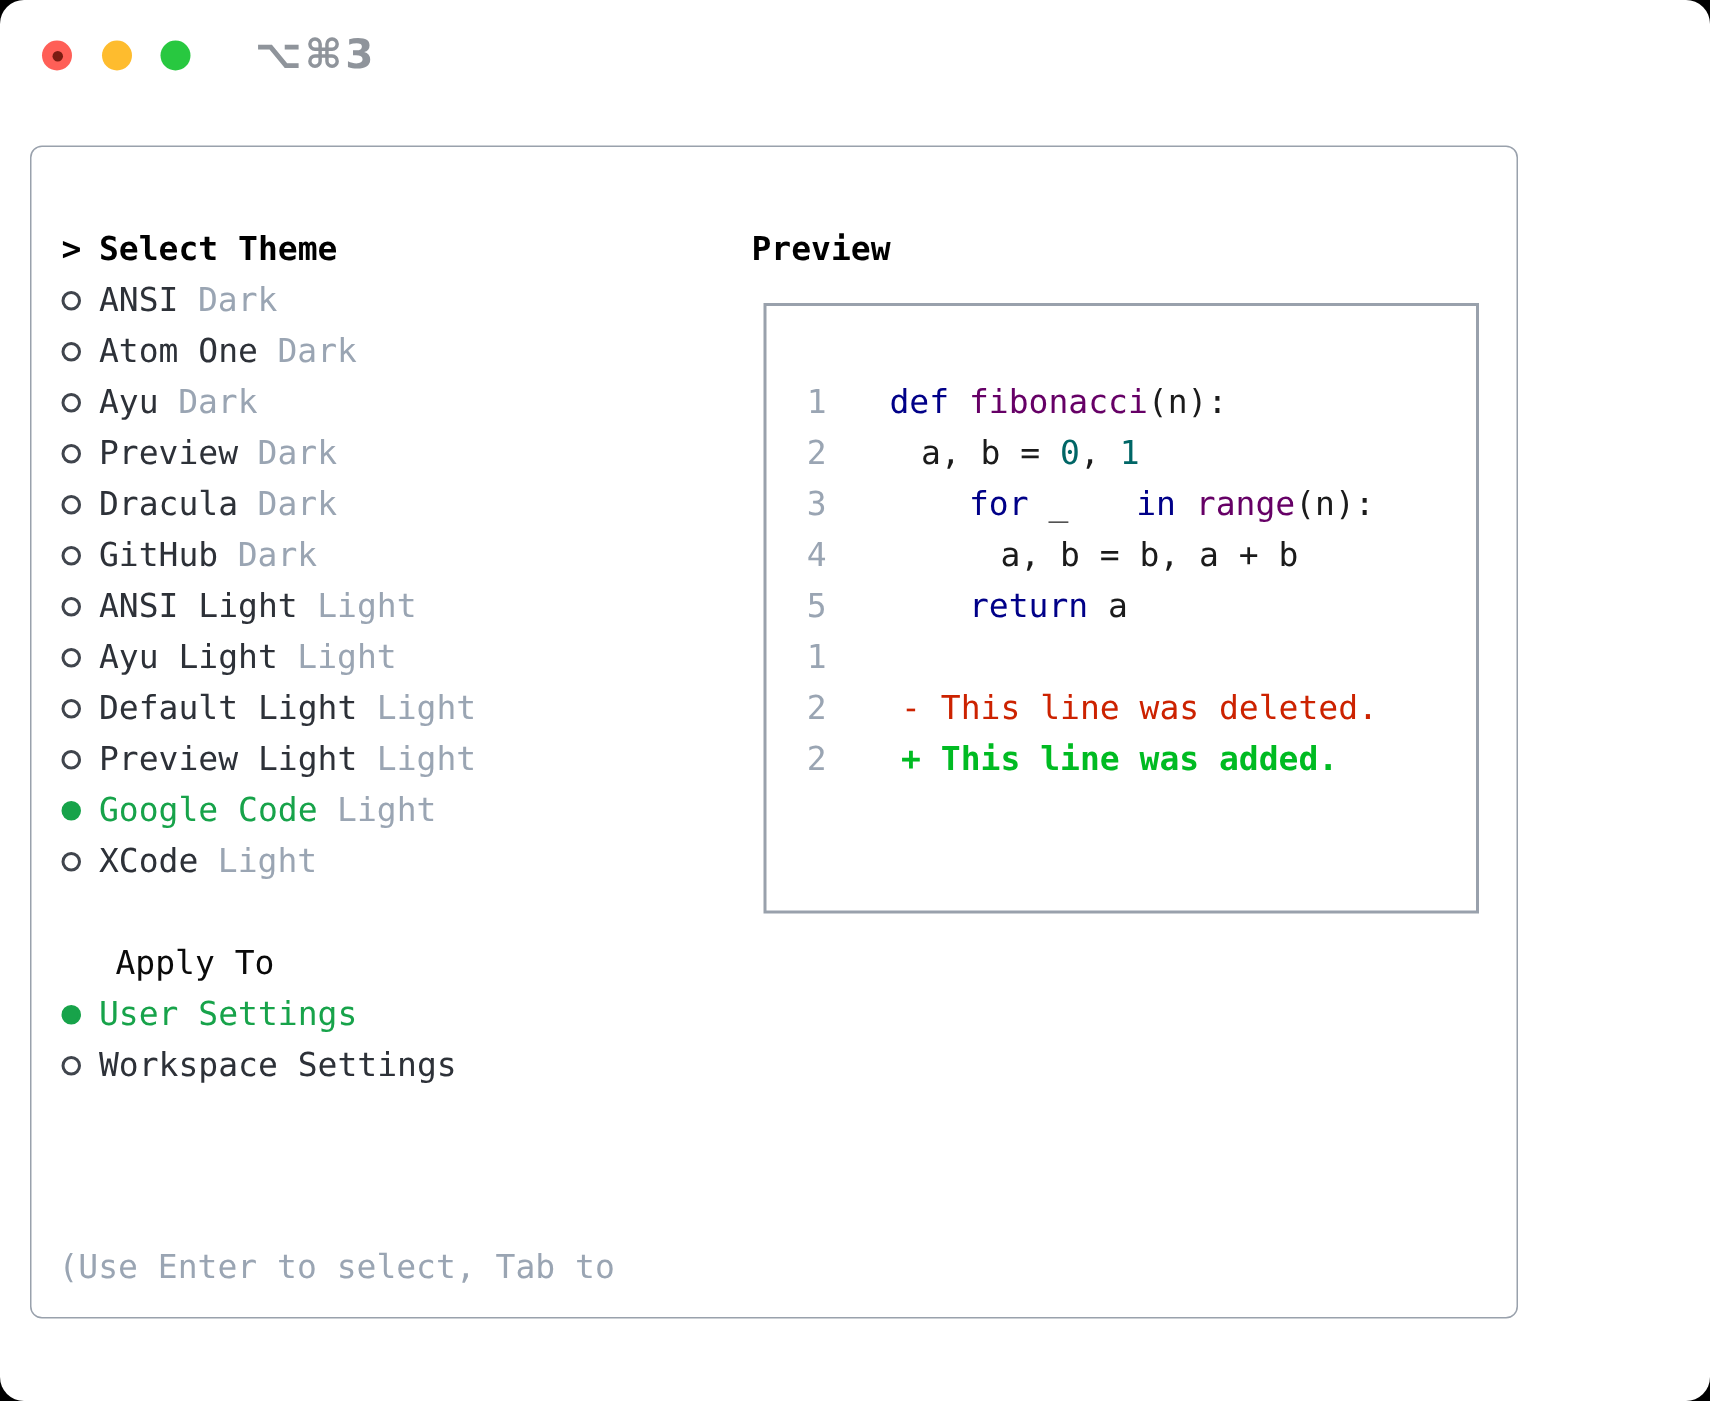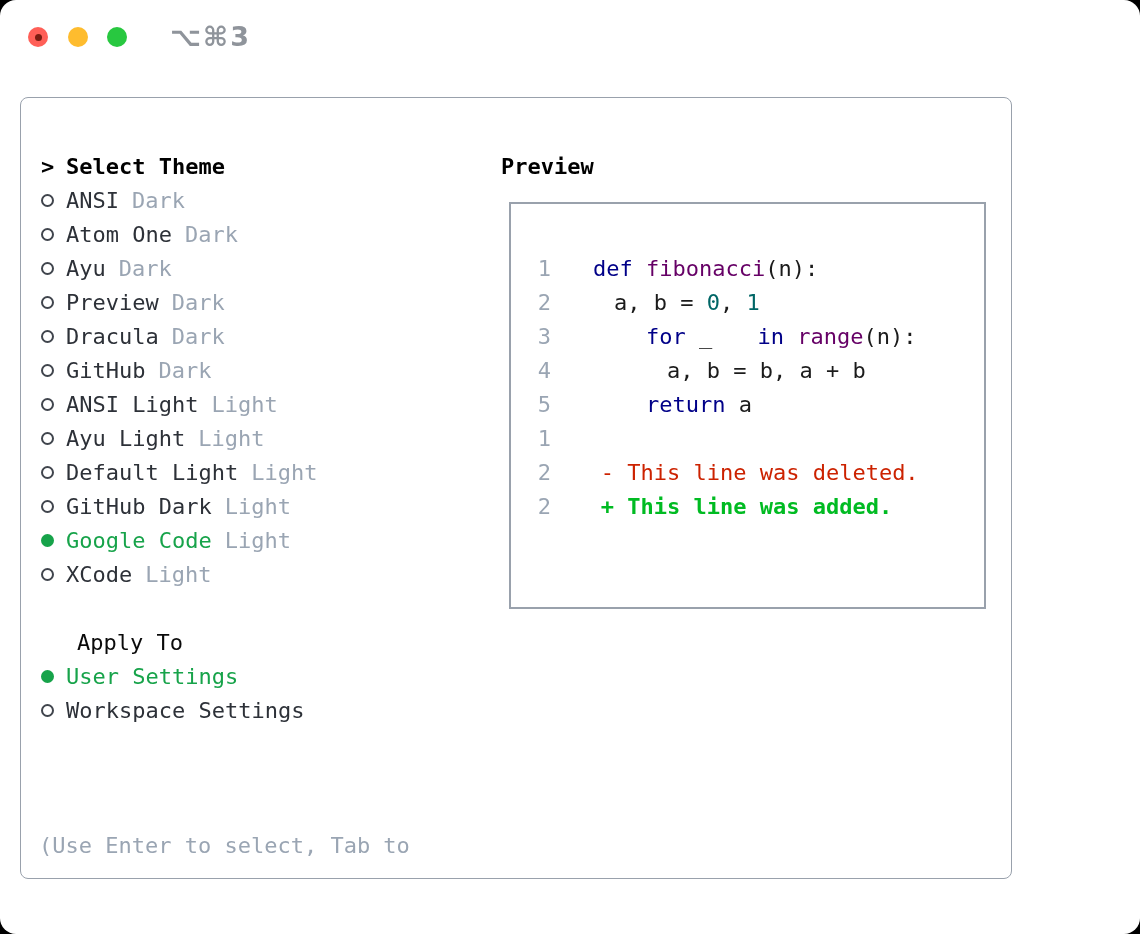--- a/index.html
+++ b/index.html
@@ -162,21 +162,21 @@
     <span class="tname">Ayu Light</span>
     <span class="tvariant">Light</span>
   </div>
         <div class="row">
     <span class="radio"></span>
     <span class="tname">Default Light</span>
     <span class="tvariant">Light</span>
   </div>
         <div class="row">
     <span class="radio"></span>
-    <span class="tname">GitHub Dark</span>
+    <span class="tname">Preview Light</span>
     <span class="tvariant">Light</span>
   </div>
         <div class="row selected">
     <span class="radio"></span>
     <span class="tname">Google Code</span>
     <span class="tvariant">Light</span>
   </div>
         <div class="row">
     <span class="radio"></span>
     <span class="tname">XCode</span>

